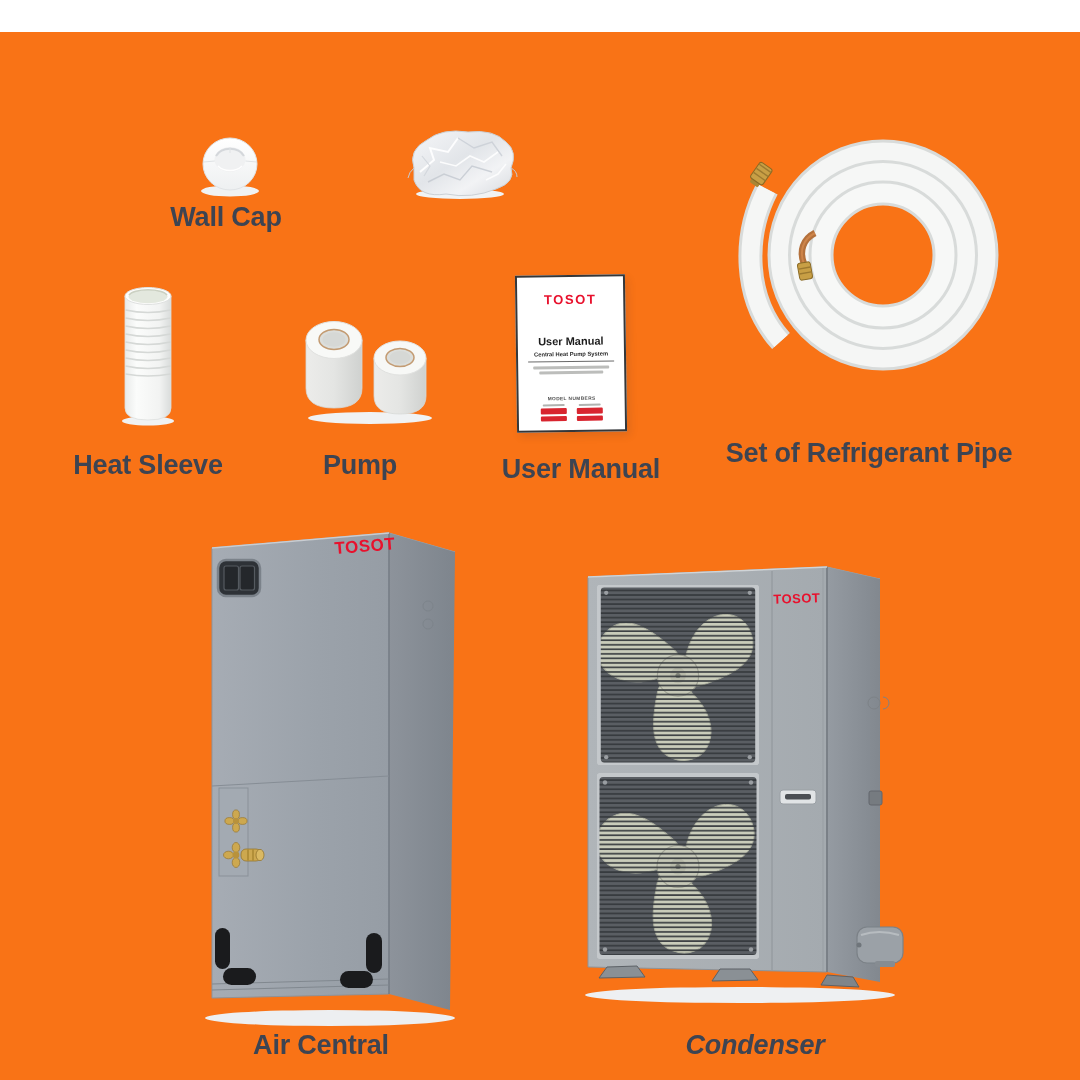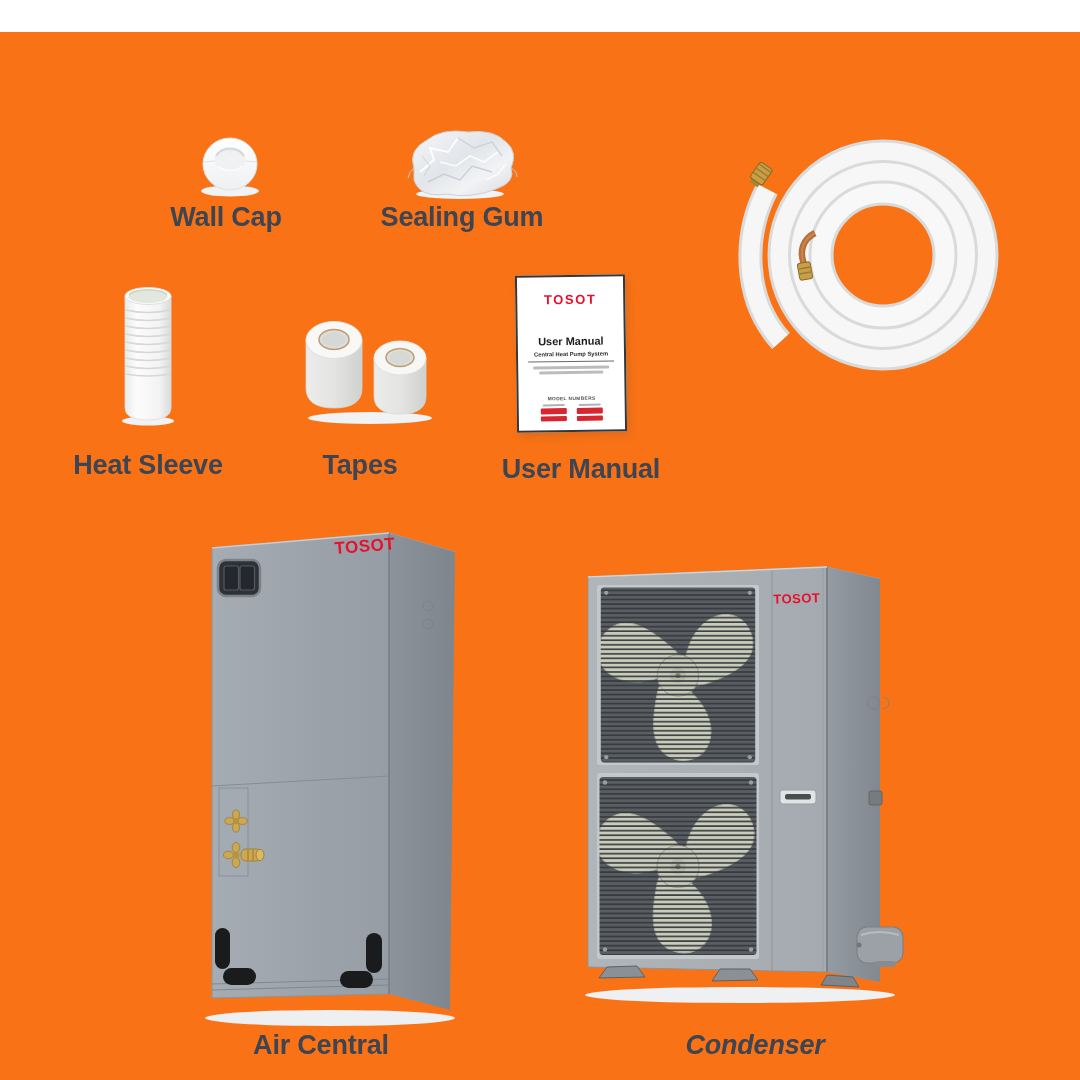--- a/index.html
+++ b/index.html
@@ -77,21 +77,20 @@
       <polyline points="20,50 34,38 30,26 48,30 58,16" fill="none" stroke="#ffffff" stroke-width="2" opacity=".9"></polyline>
       <polyline points="28,60 44,52 60,58 72,44 92,50" fill="none" stroke="#c3c8cf" stroke-width="1.4" opacity=".8"></polyline>
       <polyline points="58,16 74,26 92,20 102,34" fill="none" stroke="#c8cdd4" stroke-width="1.4" opacity=".8"></polyline>
       <polyline points="40,40 56,44 70,34 84,40 98,30" fill="none" stroke="#ffffff" stroke-width="1.6" opacity=".85"></polyline>
       <polyline points="22,34 30,44 24,54" fill="none" stroke="#d2d6db" stroke-width="1.2" opacity=".9"></polyline>
       <polyline points="86,58 98,52 106,42" fill="none" stroke="#ffffff" stroke-width="1.6" opacity=".8"></polyline>
       <path d="M14,46 q-5,4 -6,10" fill="none" stroke="#c7ccd2" stroke-width="1"></path>
       <path d="M111,46 q6,3 6,9" fill="none" stroke="#c7ccd2" stroke-width="1"></path>
     </svg>
   </div>
-  <div class="item-label" style="left:462px;top:170px;">Sealing Gum</div>
 
   <div class="product" style="left:117px;top:248px;width:62px;height:148px;">
     <svg width="62" height="148" viewBox="0 0 62 148">
       <defs>
         <linearGradient id="sleeveGrad" x1="0" y1="0" x2="1" y2="0">
           <stop offset="0" stop-color="#e9ebea"></stop>
             <stop offset=".25" stop-color="#fbfcfb"></stop>
           <stop offset=".75" stop-color="#f2f3f2"></stop>
             <stop offset="1" stop-color="#d9dcdb"></stop>
         </linearGradient>
@@ -135,21 +134,21 @@
       </g>
 
       <g>
         <path d="M6,22 L6,70 Q6,90 34,90 Q62,90 62,70 L62,22 Z" fill="url(#rollGrad)" stroke="#d7d9d7" stroke-width=".8"></path>
         <ellipse cx="34" cy="22" rx="28" ry="18.5" fill="#f8f9f7" stroke="#e1e2e0" stroke-width="1"></ellipse>
         <ellipse cx="34" cy="21.5" rx="15" ry="10" fill="#dcdedb" stroke="#c39b72" stroke-width="1.5"></ellipse>
         <ellipse cx="34" cy="21.5" rx="11.5" ry="7.2" fill="#d6d8d5"></ellipse>
       </g>
     </svg>
   </div>
-  <div class="item-label" style="left:360px;top:418px;">Tapes</div>
+  <div class="item-label" style="left:360px;top:418px;">Pump</div>
 
   <div class="manual">
     <div class="manual-logo">TOSOT</div>
     <div class="manual-title">User Manual</div>
     <div class="manual-sub">Central Heat Pump System</div>
     <div class="manual-rule"></div>
     <div class="fineprint-bar" style="width:72%;"></div>
     <div class="fineprint-bar" style="width:60%;"></div>
     <div class="manual-models">MODEL NUMBERS</div>
     <div class="badge-row">
@@ -196,20 +195,21 @@
         <path d="M100,116 C 88,122 84,134 89,147" fill="none" stroke="#b4713c" stroke-width="6.5"></path>
         <path d="M100,116 C 88,122 84,134 89,147" fill="none" stroke="#d98d50" stroke-width="2" opacity=".7"></path>
         <g transform="translate(90,154) rotate(80)">
           <rect x="-8.5" y="-6.5" width="17" height="13" rx="2.5" fill="#c89f45" stroke="#8a6a25" stroke-width="1"></rect>
           <line x1="-3" y1="-6" x2="-3" y2="6" stroke="#9c7930" stroke-width="1.3"></line>
           <line x1="2" y1="-6" x2="2" y2="6" stroke="#9c7930" stroke-width="1.3"></line>
         </g>
       </g>
     </svg>
   </div>
+  <div class="item-label" style="left:869px;top:406px;">Set of Refrigerant Pipe</div>
 
   <div class="product" style="left:190px;top:492px;width:280px;height:505px;">
     <svg width="280" height="505" viewBox="0 0 280 505">
       <defs>
         <linearGradient id="ahFront" x1="0" y1="0" x2="1" y2="0">
           <stop offset="0" stop-color="#a6acb4"></stop>
             <stop offset=".6" stop-color="#9ba2aa"></stop>
           <stop offset="1" stop-color="#969da5"></stop>
         </linearGradient>
         <linearGradient id="ahSide" x1="0" y1="0" x2="1" y2="0">

